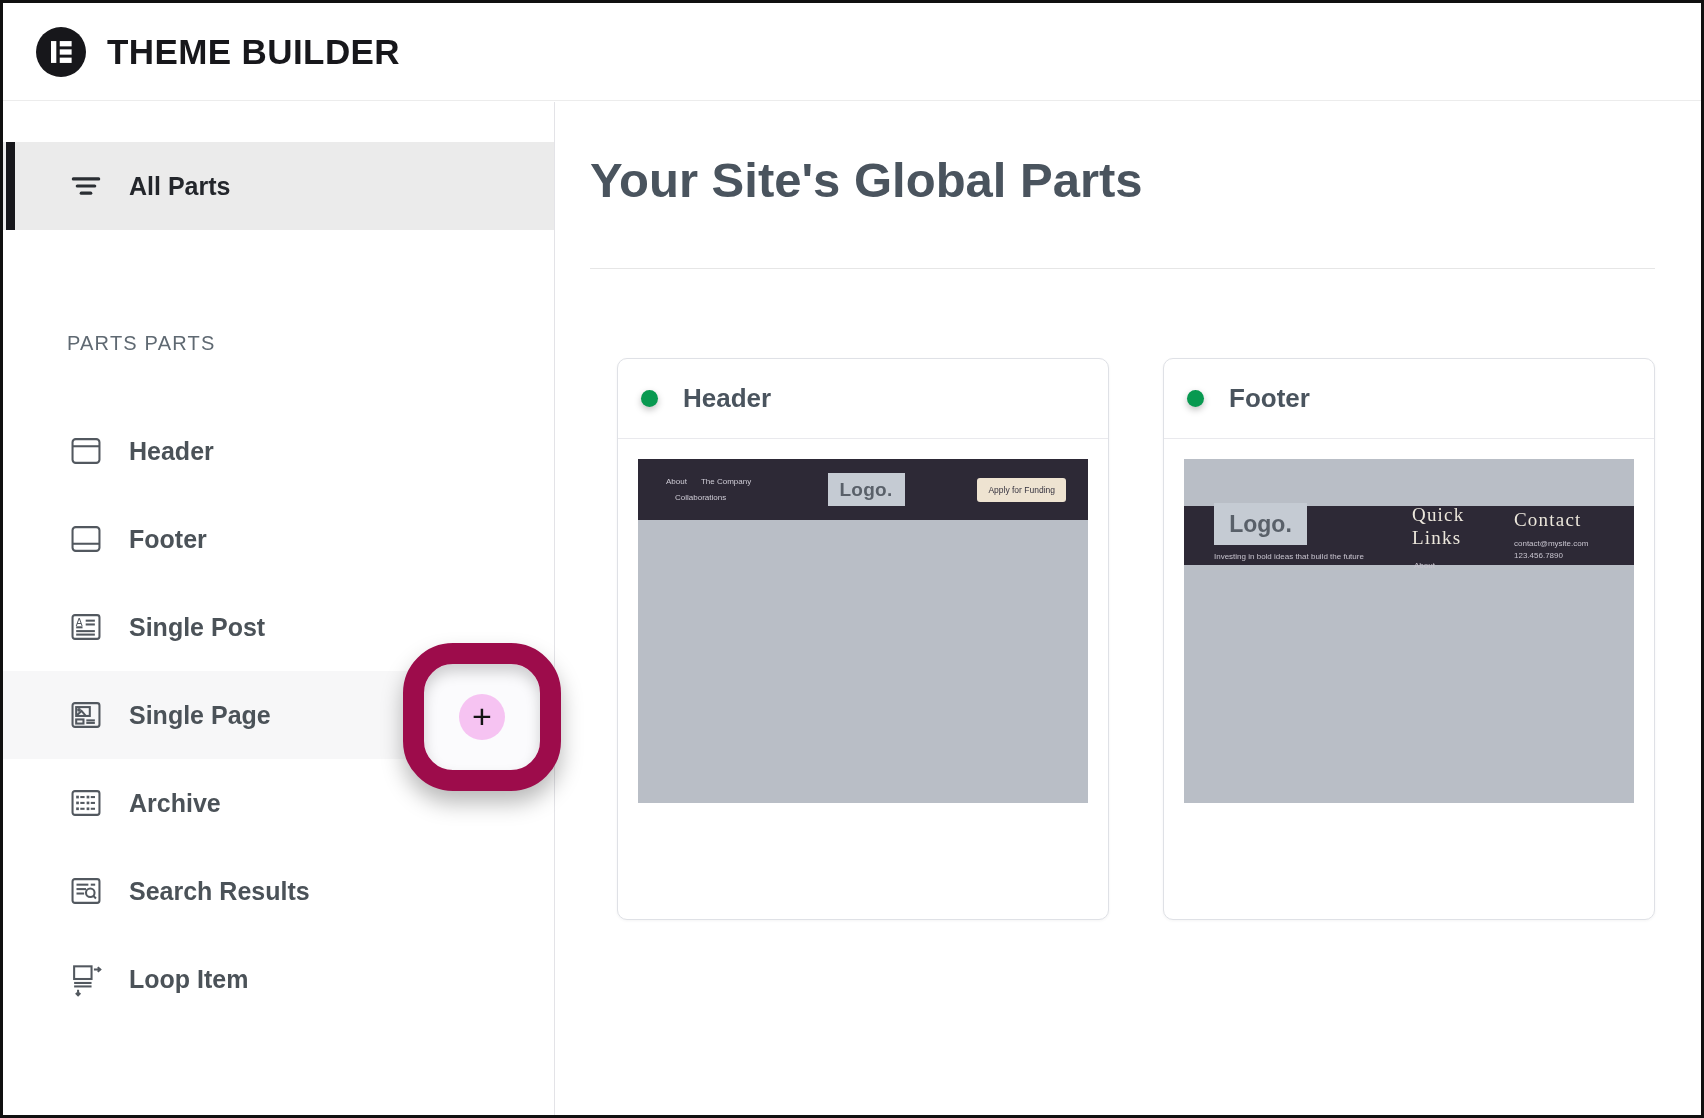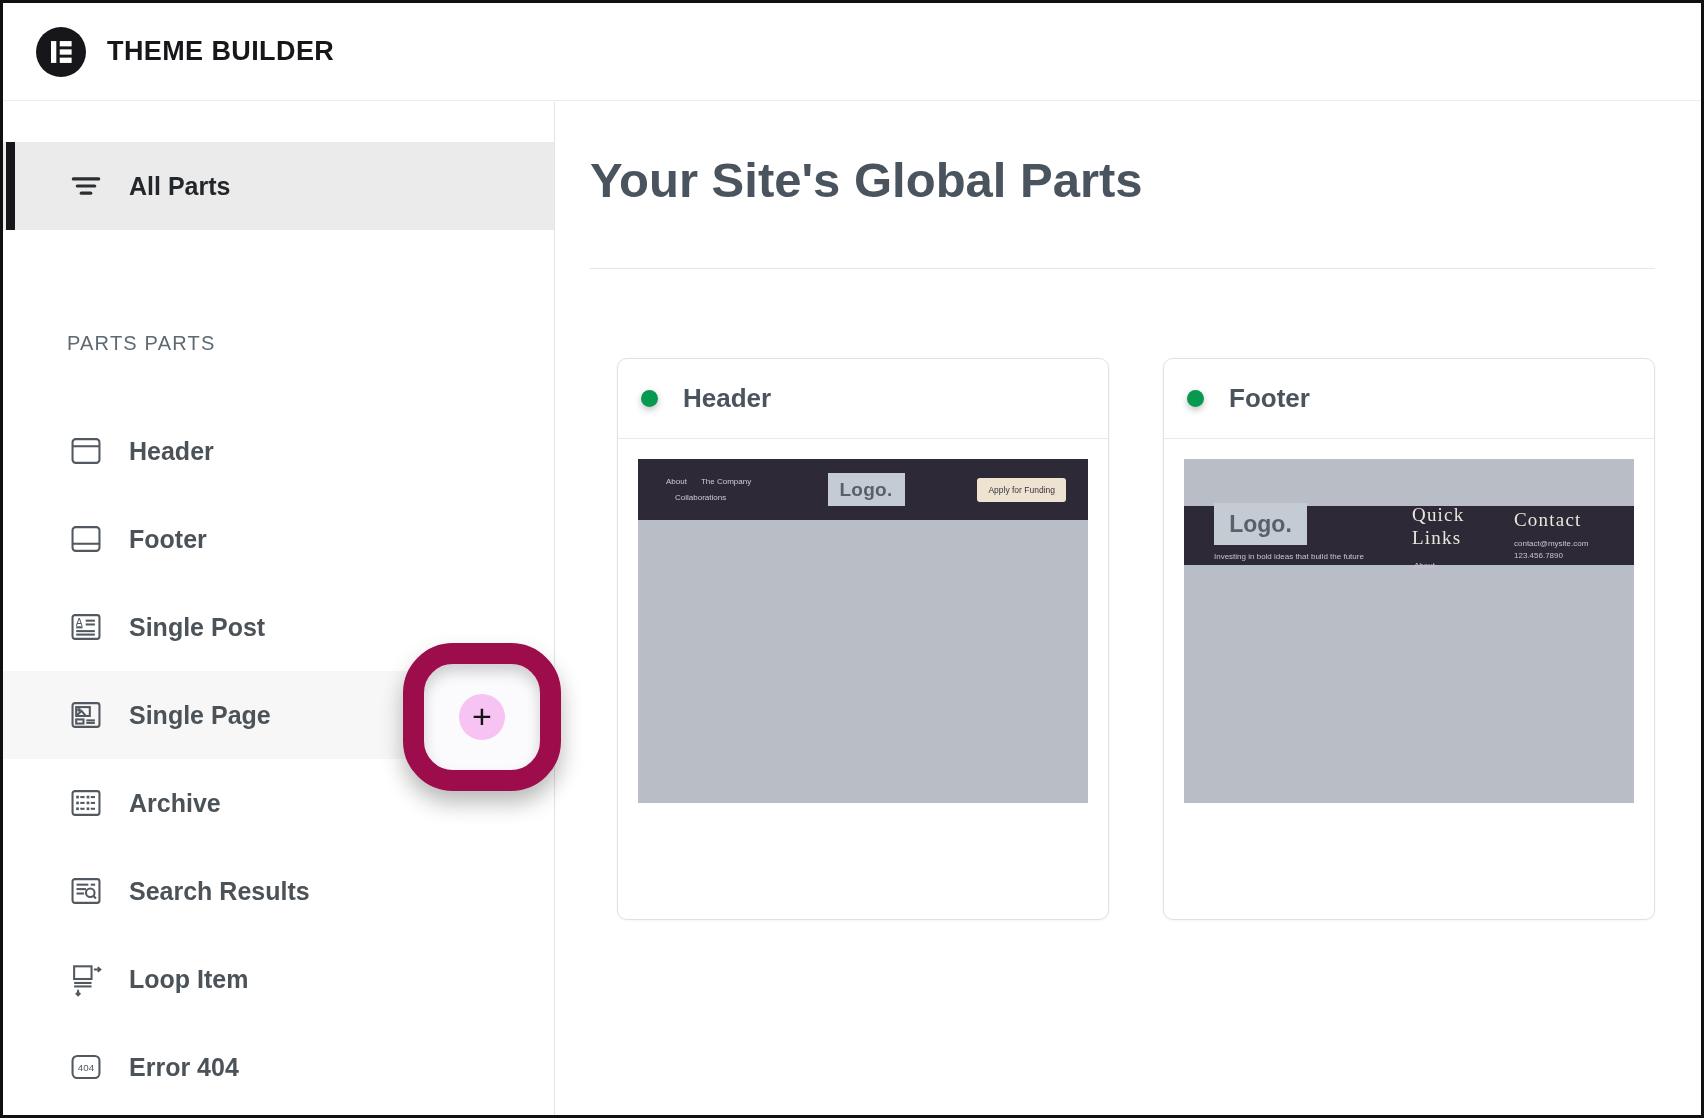--- a/index.html
+++ b/index.html
@@ -6,21 +6,21 @@
   *{box-sizing:border-box;}
   .screen{
     position:relative;width:1704px;height:1118px;background:#ffffff;
     border:3px solid #101010;overflow:hidden;
     font-family:"Liberation Sans","DejaVu Sans",sans-serif;color:#495157;
   }
   
   .topbar{position:absolute;left:0;top:0;right:0;height:98px;background:#fff;
     border-bottom:1px solid #ececec;display:flex;align-items:center;padding-left:33px;z-index:5;}
   .logo-badge{width:50px;height:50px;flex:0 0 50px;}
-  .app-title{font-size:27px;font-weight:700;letter-spacing:.4px;color:#17171b;margin-left:21px;}
+  .app-title{font-size:35px;font-weight:700;letter-spacing:.4px;color:#17171b;margin-left:21px;}
   
   .sidebar{position:absolute;left:0;top:99px;bottom:0;width:552px;background:#fff;
     border-right:1px solid #e3e3e7;}
   .all-parts{position:relative;margin-top:40px;height:88px;background:#ebebeb;
     display:flex;align-items:center;padding-left:64px;cursor:pointer;}
   .all-parts .sel-bar{position:absolute;left:3px;top:0;bottom:0;width:9px;background:#17171b;}
   .all-parts .label{font-size:25px;font-weight:700;color:#23262b;margin-left:24px;}
   .icon-box{width:38px;height:38px;display:flex;align-items:center;justify-content:center;flex:0 0 38px;}
   .section-label{position:absolute;left:64px;top:230px;font-size:20px;color:#5f6972;letter-spacing:1.2px;}
   .nav-items{position:absolute;left:0;top:305px;right:0;}
@@ -206,29 +206,20 @@
             <polyline points="19.4,4.6 21,6 19.4,7.4"></polyline>
             <line x1="4.5" y1="14.5" x2="15.5" y2="14.5"></line>
             <line x1="4.5" y1="16.7" x2="15.5" y2="16.7"></line>
             <line x1="7" y1="18.8" x2="7" y2="22.3"></line>
             <polyline points="5.6,20.8 7,22.3 8.4,20.8"></polyline>
           </svg>
         </span>
         <span class="label">Loop Item</span>
       </div>
 
-      <div class="nav-item">
-        <span class="icon-box">
-          <svg width="38" height="38" viewBox="0 0 24 24" fill="none" stroke="#52585f" stroke-width="1.3">
-            <rect x="3.5" y="5" width="17" height="14" rx="3"></rect>
-            <text x="12" y="14.6" text-anchor="middle" font-size="6.2" stroke="none" fill="#52585f" font-family="Liberation Sans, sans-serif">404</text>
-          </svg>
-        </span>
-        <span class="label">Error 404</span>
-      </div>
 
     </nav>
   </aside>
 
   <div class="annotation">
     <button class="add-btn">
       <span>+</span>
     </button>
   </div>
 

